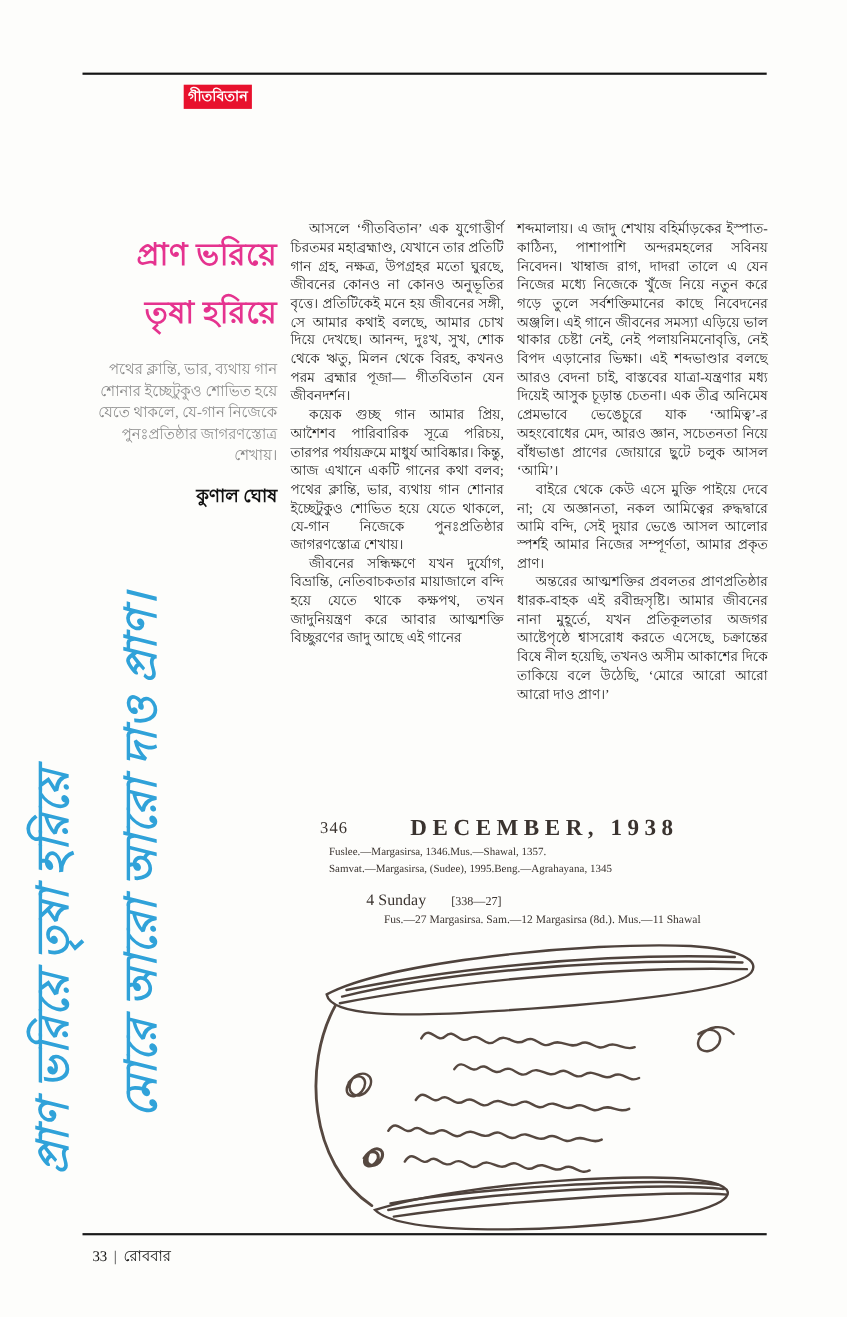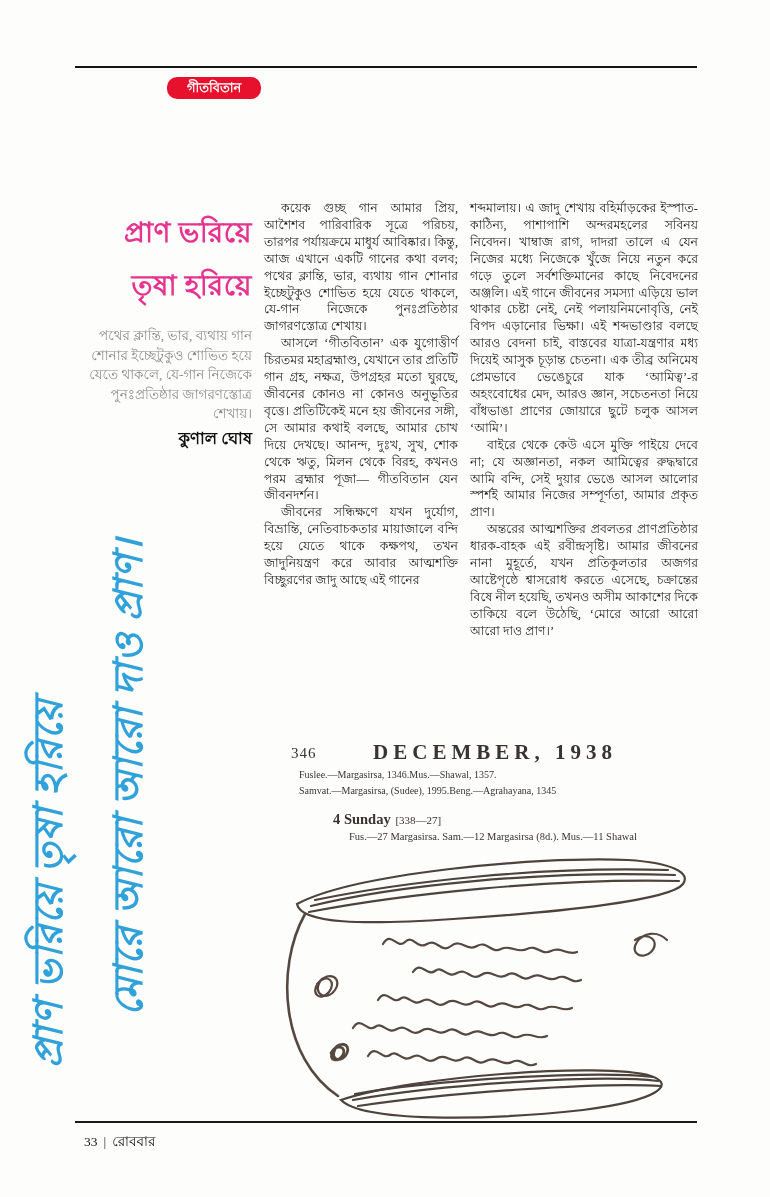--- a/index.html
+++ b/index.html
@@ -6,29 +6,29 @@
   .page {
     position:relative; width:770px; height:1197px; margin:0 auto;
     background:#fdfdfb; overflow:hidden;
     font-family:"Liberation Serif", serif; color:#1c1c1c;
   }
   .top-rule { position:absolute; left:75px; top:66px; width:622px; height:2px; background:#141414; }
   .section-tag {
     position:absolute; left:167px; top:77px;
     background:#e8112d; color:#ffffff;
     font-family:"Liberation Sans", sans-serif;
-    font-size:13px; font-weight:bold; line-height:1; padding:4px 20px 5px;border-radius:10px;
+    font-size:13px; font-weight:bold; line-height:1; padding:4px 4px 5px;
   }
 
   
   .left-col { position:absolute; left:70px; top:198px; width:182px; text-align:right; }
   .title { margin:0; color:#e5338f; font-size:28px; line-height:37px; font-weight:bold; letter-spacing:.5px; }
   .title span { display:block;margin-top:16px; }
   .standfirst { margin-top:22px; color:#8b8b8b; font-size:13.5px; line-height:19.5px; }
-  .author { margin-top:2px; color:#101010; font-size:16.5px; font-weight:bold; }
+  .author { margin-top:14px; color:#101010; font-size:16.5px; font-weight:bold; }
 
   
   .bodycol { position:absolute; top:200px; font-size:12.4px; line-height:16.9px; text-align:justify; color:#1e1e1e; }
   .col1 { left:264px; width:194px; }
   .col2 { left:470px; width:228px; }
   .bodycol p { margin:0; }
   .bodycol p.indent { text-indent:17px; }
 
   
   .calligraphy { position:absolute; left:78px; top:512px; width:165px; height:556px; pointer-events:none; }
@@ -42,21 +42,21 @@
   .callig-b { left:86px; bottom:52px; }
 
   
   .diary { position:absolute; left:283px; top:740px; width:424px; color:#3a332f; }
   .diary-head { position:relative; text-align:center; height:26px; }
   .diary-pageno { position:absolute; left:8px; top:5px; font-size:15px; letter-spacing:1px; }
   .diary-month { font-size:21px; font-weight:bold; letter-spacing:5px; }
   .diary-cal { display:flex; font-size:10px; line-height:14px; padding:2px 42px 0 16px; }
   .diary-cal .cell { white-space:nowrap; }
   .diary-day { margin-top:13px; padding-left:50px; font-size:11px; }
-  .diary-day .dayname { font-size:14.5px; font-weight:bold; margin-right:2px; }
+  .diary-day .dayname { font-size:14.5px; font-weight:normal; margin-right:20px; }
   .diary-detail1 { padding-left:66px; font-size:10.5px; margin-top:3px; white-space:nowrap; }
   .diary-detail2 { padding-left:96px; font-size:10.5px; font-style:italic; }
   .scrawl { margin-top:6px; }
 
   
   .footer-rule { position:absolute; left:75px; top:1121px; width:622px; height:1.5px; background:#1a1a1a; }
   .footer { position:absolute; left:84px; top:1131px; font-size:13.5px; color:#101010; }
   .footer .sep { margin:0 6px; color:#333; }
 </style>
 </head>
@@ -70,22 +70,22 @@
   <div class="left-col">
     <h1 class="title">
       <span>প্রাণ ভরিয়ে</span>
       <span>তৃষা হরিয়ে</span>
     </h1>
     <div class="standfirst">পথের ক্লান্তি, ভার, ব্যথায় গান শোনার ইচ্ছেটুকুও শোভিত হয়ে যেতে থাকলে, যে-গান নিজেকে পুনঃপ্রতিষ্ঠার জাগরণস্তোত্র শেখায়।</div>
     <div class="author">কুণাল ঘোষ</div>
   </div>
 
   <div class="bodycol col1">
+    <p class="indent">আসলে ‘গীতবিতান’ এক যুগোত্তীর্ণ চিরতমর মহাব্রহ্মাণ্ড, যেখানে তার প্রতিটি গান গ্রহ, নক্ষত্র, উপগ্রহর মতো ঘুরছে, জীবনের কোনও না কোনও অনুভূতির বৃত্তে। প্রতিটিকেই মনে হয় জীবনের সঙ্গী, সে আমার কথাই বলছে, আমার চোখ দিয়ে দেখছে। আনন্দ, দুঃখ, সুখ, শোক থেকে ঋতু, মিলন থেকে বিরহ, কখনও পরম ব্রহ্মার পূজা— গীতবিতান যেন জীবনদর্শন।</p>
     <p class="indent">কয়েক গুচ্ছ গান আমার প্রিয়, আশৈশব পারিবারিক সূত্রে পরিচয়, তারপর পর্যায়ক্রমে মাধুর্য আবিষ্কার। কিন্তু, আজ এখানে একটি গানের কথা বলব; পথের ক্লান্তি, ভার, ব্যথায় গান শোনার ইচ্ছেটুকুও শোভিত হয়ে যেতে থাকলে, যে-গান নিজেকে পুনঃপ্রতিষ্ঠার জাগরণস্তোত্র শেখায়।</p>
-    <p class="indent">আসলে ‘গীতবিতান’ এক যুগোত্তীর্ণ চিরতমর মহাব্রহ্মাণ্ড, যেখানে তার প্রতিটি গান গ্রহ, নক্ষত্র, উপগ্রহর মতো ঘুরছে, জীবনের কোনও না কোনও অনুভূতির বৃত্তে। প্রতিটিকেই মনে হয় জীবনের সঙ্গী, সে আমার কথাই বলছে, আমার চোখ দিয়ে দেখছে। আনন্দ, দুঃখ, সুখ, শোক থেকে ঋতু, মিলন থেকে বিরহ, কখনও পরম ব্রহ্মার পূজা— গীতবিতান যেন জীবনদর্শন।</p>
     <p class="indent">জীবনের সন্ধিক্ষণে যখন দুর্যোগ, বিভ্রান্তি, নেতিবাচকতার মায়াজালে বন্দি হয়ে যেতে থাকে কক্ষপথ, তখন জাদুনিয়ন্ত্রণ করে আবার আত্মশক্তি বিচ্ছুরণের জাদু আছে এই গানের</p>
   </div>
 
   <div class="bodycol col2">
     <p>শব্দমালায়। এ জাদু শেখায় বহির্মাড়কের ইস্পাত-কাঠিন্য, পাশাপাশি অন্দরমহলের সবিনয় নিবেদন। খাম্বাজ রাগ, দাদরা তালে এ যেন নিজের মধ্যে নিজেকে খুঁজে নিয়ে নতুন করে গড়ে তুলে সর্বশক্তিমানের কাছে নিবেদনের অঞ্জলি। এই গানে জীবনের সমস্যা এড়িয়ে ভাল থাকার চেষ্টা নেই, নেই পলায়নিমনোবৃত্তি, নেই বিপদ এড়ানোর ভিক্ষা। এই শব্দভাণ্ডার বলছে আরও বেদনা চাই, বাস্তবের যাত্রা-যন্ত্রণার মধ্য দিয়েই আসুক চূড়ান্ত চেতনা। এক তীব্র অনিমেষ প্রেমভাবে ভেঙেচুরে যাক ‘আমিত্ব’-র অহংবোধের মেদ, আরও জ্ঞান, সচেতনতা নিয়ে বাঁধভাঙা প্রাণের জোয়ারে ছুটে চলুক আসল ‘আমি’।</p>
     <p class="indent">বাইরে থেকে কেউ এসে মুক্তি পাইয়ে দেবে না; যে অজ্ঞানতা, নকল আমিত্বের রুদ্ধদ্বারে আমি বন্দি, সেই দুয়ার ভেঙে আসল আলোর স্পর্শই আমার নিজের সম্পূর্ণতা, আমার প্রকৃত প্রাণ।</p>
     <p class="indent">অন্তরের আত্মশক্তির প্রবলতর প্রাণপ্রতিষ্ঠার ধারক-বাহক এই রবীন্দ্রসৃষ্টি। আমার জীবনের নানা মুহূর্তে, যখন প্রতিকূলতার অজগর আষ্টেপৃষ্ঠে শ্বাসরোধ করতে এসেছে, চক্রান্তের বিষে নীল হয়েছি, তখনও অসীম আকাশের দিকে তাকিয়ে বলে উঠেছি, ‘মোরে আরো আরো আরো দাও প্রাণ।’</p>
   </div>
 
   <div class="calligraphy">

